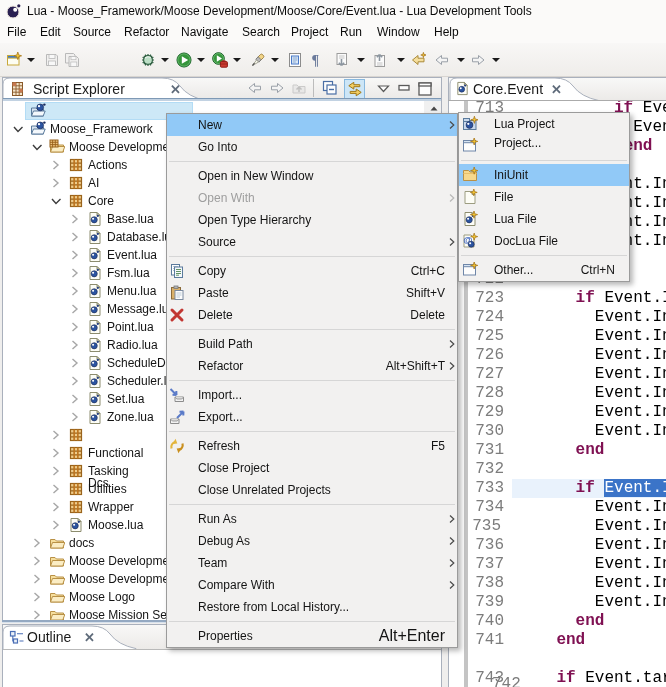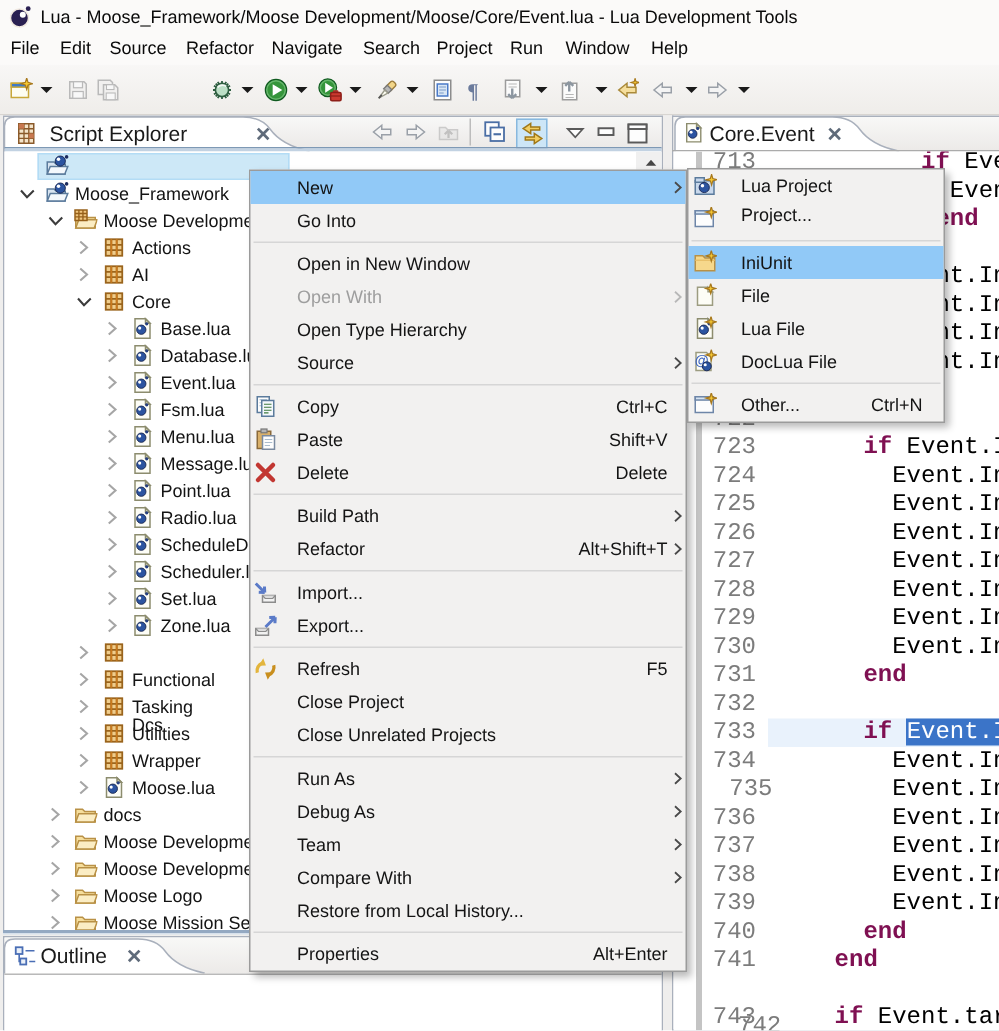--- a/index.html
+++ b/index.html
@@ -512,21 +512,21 @@
     <div style="position:absolute;left:69px;top:320.5px;right:0;height:19.0px;line-height:19.0px;white-space:pre;">        Event.IniTypeName = Event.IniDCSUnit:getTypeName()</div>
     <div style="position:absolute;left:19px;top:339.5px;width:36px;height:19.0px;line-height:19.0px;color:#7C7C7C;text-align:right;">731</div>
     <div style="position:absolute;left:69px;top:339.5px;right:0;height:19.0px;line-height:19.0px;white-space:pre;">      <b style="color:#7F1052">end</b></div>
     <div style="position:absolute;left:19px;top:358.5px;width:36px;height:19.0px;line-height:19.0px;color:#7C7C7C;text-align:right;">732</div>
     <div style="position:absolute;left:69px;top:358.5px;right:0;height:19.0px;line-height:19.0px;white-space:pre;"></div>
     <div style="position:absolute;left:19px;top:377.5px;width:36px;height:19.0px;line-height:19.0px;color:#7C7C7C;text-align:right;">733</div>
     <div style="position:absolute;left:63px;top:377.5px;right:0;height:19.0px;background:#E9F2FC;"></div>
     <div style="position:absolute;left:69px;top:377.5px;right:0;height:19.0px;line-height:19.0px;white-space:pre;">      <b style="color:#7F1052">if</b> <span style="background:#3B74C8;color:#FFFFFF;">Event.IniObjectCategory == Object.Category.SCENERY then</span></div>
     <div style="position:absolute;left:19px;top:396.5px;width:36px;height:19.0px;line-height:19.0px;color:#7C7C7C;text-align:right;">734</div>
     <div style="position:absolute;left:69px;top:396.5px;right:0;height:19.0px;line-height:19.0px;white-space:pre;">        Event.IniDCSUnitName = Event.IniDCSObjectName</div>
-    <div style="position:absolute;left:30px;top:415.5px;width:36px;height:19.0px;line-height:19.0px;color:#7C7C7C;text-align:right;">735</div>
+    <div style="position:absolute;left:16px;top:415.5px;width:36px;height:19.0px;line-height:19.0px;color:#7C7C7C;text-align:right;">735</div>
     <div style="position:absolute;left:69px;top:415.5px;right:0;height:19.0px;line-height:19.0px;white-space:pre;">        Event.IniUnitName = Event.IniDCSObjectName</div>
     <div style="position:absolute;left:19px;top:434.5px;width:36px;height:19.0px;line-height:19.0px;color:#7C7C7C;text-align:right;">736</div>
     <div style="position:absolute;left:69px;top:434.5px;right:0;height:19.0px;line-height:19.0px;white-space:pre;">        Event.IniUnit = SCENERY:Register( Event.IniDCSObjectName )</div>
     <div style="position:absolute;left:19px;top:453.5px;width:36px;height:19.0px;line-height:19.0px;color:#7C7C7C;text-align:right;">737</div>
     <div style="position:absolute;left:69px;top:453.5px;right:0;height:19.0px;line-height:19.0px;white-space:pre;">        Event.IniCategory = Event.IniDCSUnit:getCategory()</div>
     <div style="position:absolute;left:19px;top:472.5px;width:36px;height:19.0px;line-height:19.0px;color:#7C7C7C;text-align:right;">738</div>
     <div style="position:absolute;left:69px;top:472.5px;right:0;height:19.0px;line-height:19.0px;white-space:pre;">        Event.IniTypeName = Event.IniDCSUnit:getTypeName()</div>
     <div style="position:absolute;left:19px;top:491.5px;width:36px;height:19.0px;line-height:19.0px;color:#7C7C7C;text-align:right;">739</div>
     <div style="position:absolute;left:69px;top:491.5px;right:0;height:19.0px;line-height:19.0px;white-space:pre;">        Event.IniCoalition = Event.IniDCSUnit:getCoalition()</div>
     <div style="position:absolute;left:19px;top:510.5px;width:36px;height:19.0px;line-height:19.0px;color:#7C7C7C;text-align:right;">740</div>
@@ -625,21 +625,21 @@
 <svg style="position:absolute;left:449px;top:558px;" width="6" height="10" viewBox="0 0 6 10">
     <path d="M1,1.5 L4.8,5 L1,8.5" fill="none" stroke="#4A4A4A" stroke-width="1.2"></path>
   </svg>
 <div style="position:absolute;left:198px;top:574px;height:22px;line-height:22px;font-size:12px;color:#141414;white-space:nowrap;">Compare With</div>
 <svg style="position:absolute;left:449px;top:580px;" width="6" height="10" viewBox="0 0 6 10">
     <path d="M1,1.5 L4.8,5 L1,8.5" fill="none" stroke="#4A4A4A" stroke-width="1.2"></path>
   </svg>
 <div style="position:absolute;left:198px;top:596px;height:22px;line-height:22px;font-size:12px;color:#141414;white-space:nowrap;">Restore from Local History...</div>
 <div style="position:absolute;left:169px;top:621px;width:286px;height:1px;background:#D6D6D6;"></div>
 <div style="position:absolute;left:198px;top:625px;height:22px;line-height:22px;font-size:12px;color:#141414;white-space:nowrap;">Properties</div>
-<div style="position:absolute;left:325px;top:625px;width:120px;height:22px;line-height:22px;font-size:12px;color:#141414;text-align:right;">Alt+Enter</div>
+<div style="position:absolute;left:325px;top:625px;width:120px;height:22px;line-height:22px;font-size:16px;color:#141414;text-align:right;">Alt+Enter</div>
 <div style="position:absolute;left:458px;top:112px;width:172px;height:170px;background:#F2F1F0;border:1px solid #9B9B9B;box-sizing:border-box;box-shadow:3px 3px 5px rgba(0,0,0,0.28);"></div>
 <svg style="position:absolute;left:462px;top:116px;" width="16" height="16" viewBox="0 0 16 16">
     <rect x="1.5" y="4.5" width="12.5" height="9" fill="#C8D8EC" stroke="#5B7B9C" stroke-width="1"></rect>
     <rect x="1.5" y="2.5" width="6" height="3" fill="#C8D8EC" stroke="#5B7B9C" stroke-width="1"></rect>
     <circle cx="7.5" cy="9" r="3.4" fill="#2C54A0" stroke="#16244E" stroke-width="0.6"></circle>
     <circle cx="6.3100000000000005" cy="7.8100000000000005" r="1.1560000000000001" fill="#FFFFFF"></circle>
     <polygon points="12.4,0.2 13.2,3.0 16.0,3.8 13.2,4.6 12.4,7.4 11.6,4.6 8.8,3.8 11.6,3.0" fill="#F5C832" stroke="#A8791E" stroke-width="0.8"></polygon>
   </svg>
 <div style="position:absolute;left:494px;top:113px;height:22px;line-height:22px;font-size:12px;color:#141414;white-space:nowrap;">Lua Project</div>
 <svg style="position:absolute;left:462px;top:138px;" width="16" height="16" viewBox="0 0 16 16">

